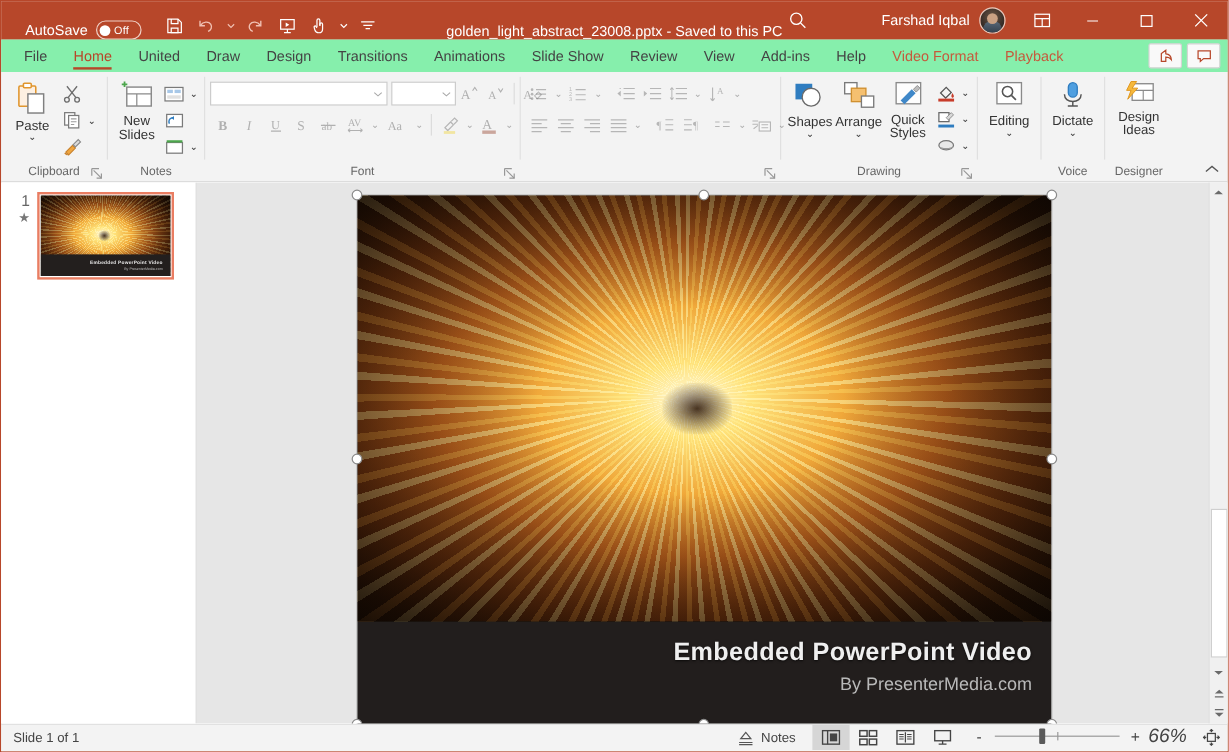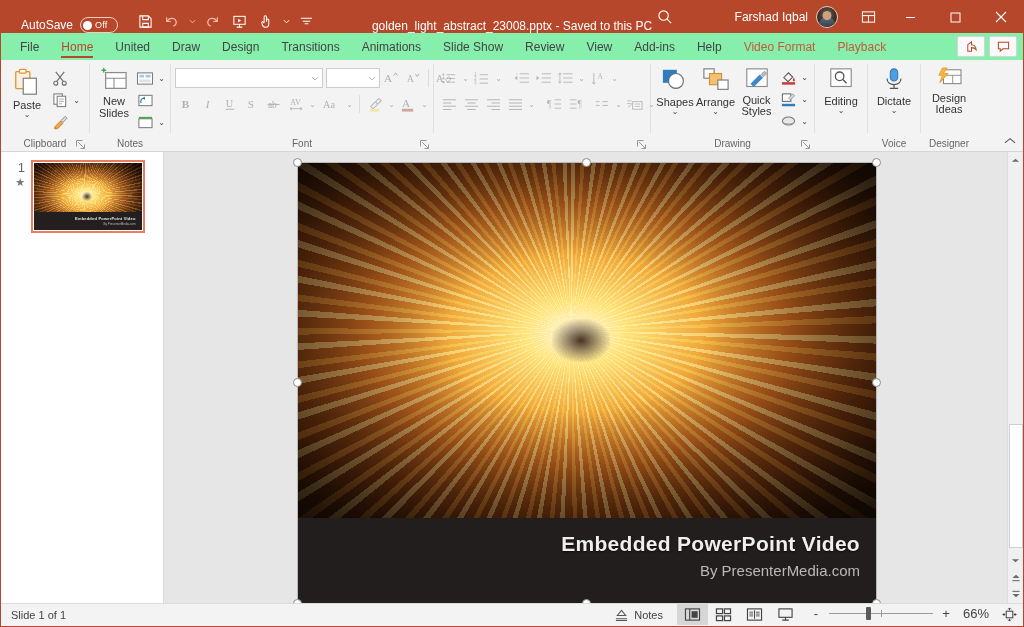--- a/index.html
+++ b/index.html
@@ -250,21 +250,21 @@
   .viewbtn {
     width: 31px; height: 21px; display:flex; align-items:center; justify-content:center; cursor:pointer;
   }
   .viewbtn.on { background:#d6d6d6; }
   .zoomctl { display:flex; align-items:center; padding: 0 6px; }
   .zbtn { width: 18px; height:20px; display:flex; align-items:center; justify-content:center; cursor:pointer; font-size:13px; color:#444;}
   .zslider { width: 104px; height: 20px; position:relative; margin: 0 4px; cursor:pointer;}
   .zslider .zline { position:absolute; left:0; right:0; top:9px; height:1px; background:#9a9a9a; }
   .zslider .ztick { position:absolute; left:50%; top:6px; width:1px; height:7px; background:#9a9a9a; }
   .zslider .zknob { position:absolute; left:36%; top:3px; width:5px; height:13px; background:#5a5a5a; border-radius:1px;}
-  .zpct { font-size:13px; color:#444; width: 34px; text-align:right; }
+  .zpct { font-size:16px; color:#444; width: 34px; text-align:right;font-style:italic; }
   .fitbtn { width:28px; height:21px; display:flex; align-items:center; justify-content:center; cursor:pointer;}
 
   svg { display:block; }
 </style>
 </head>
 <body>
 
 <div class="app">
 
   <div class="titlebar">

